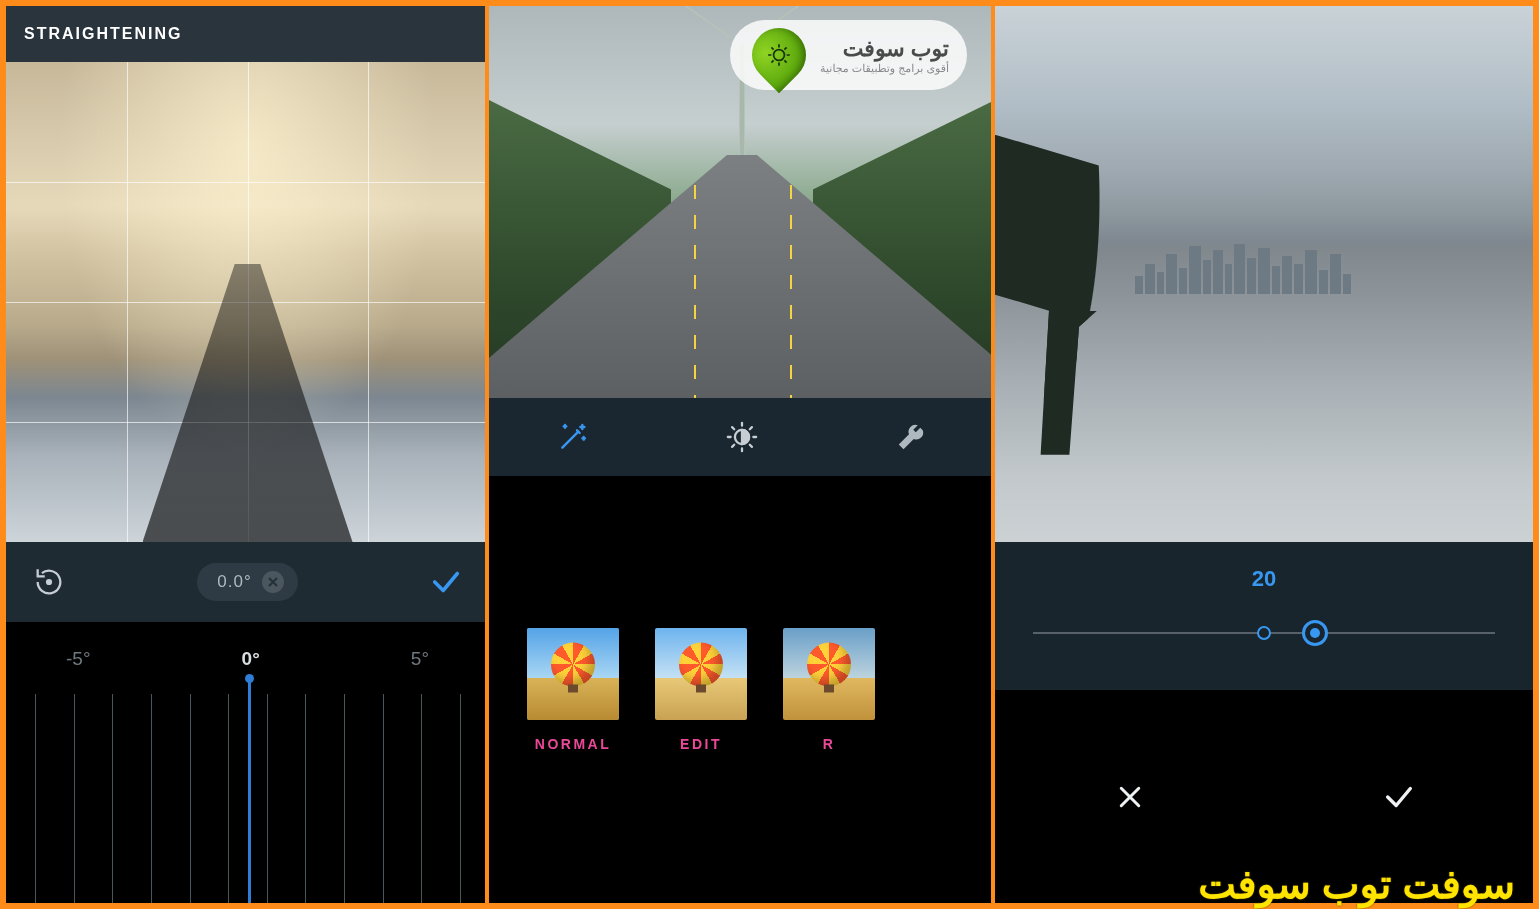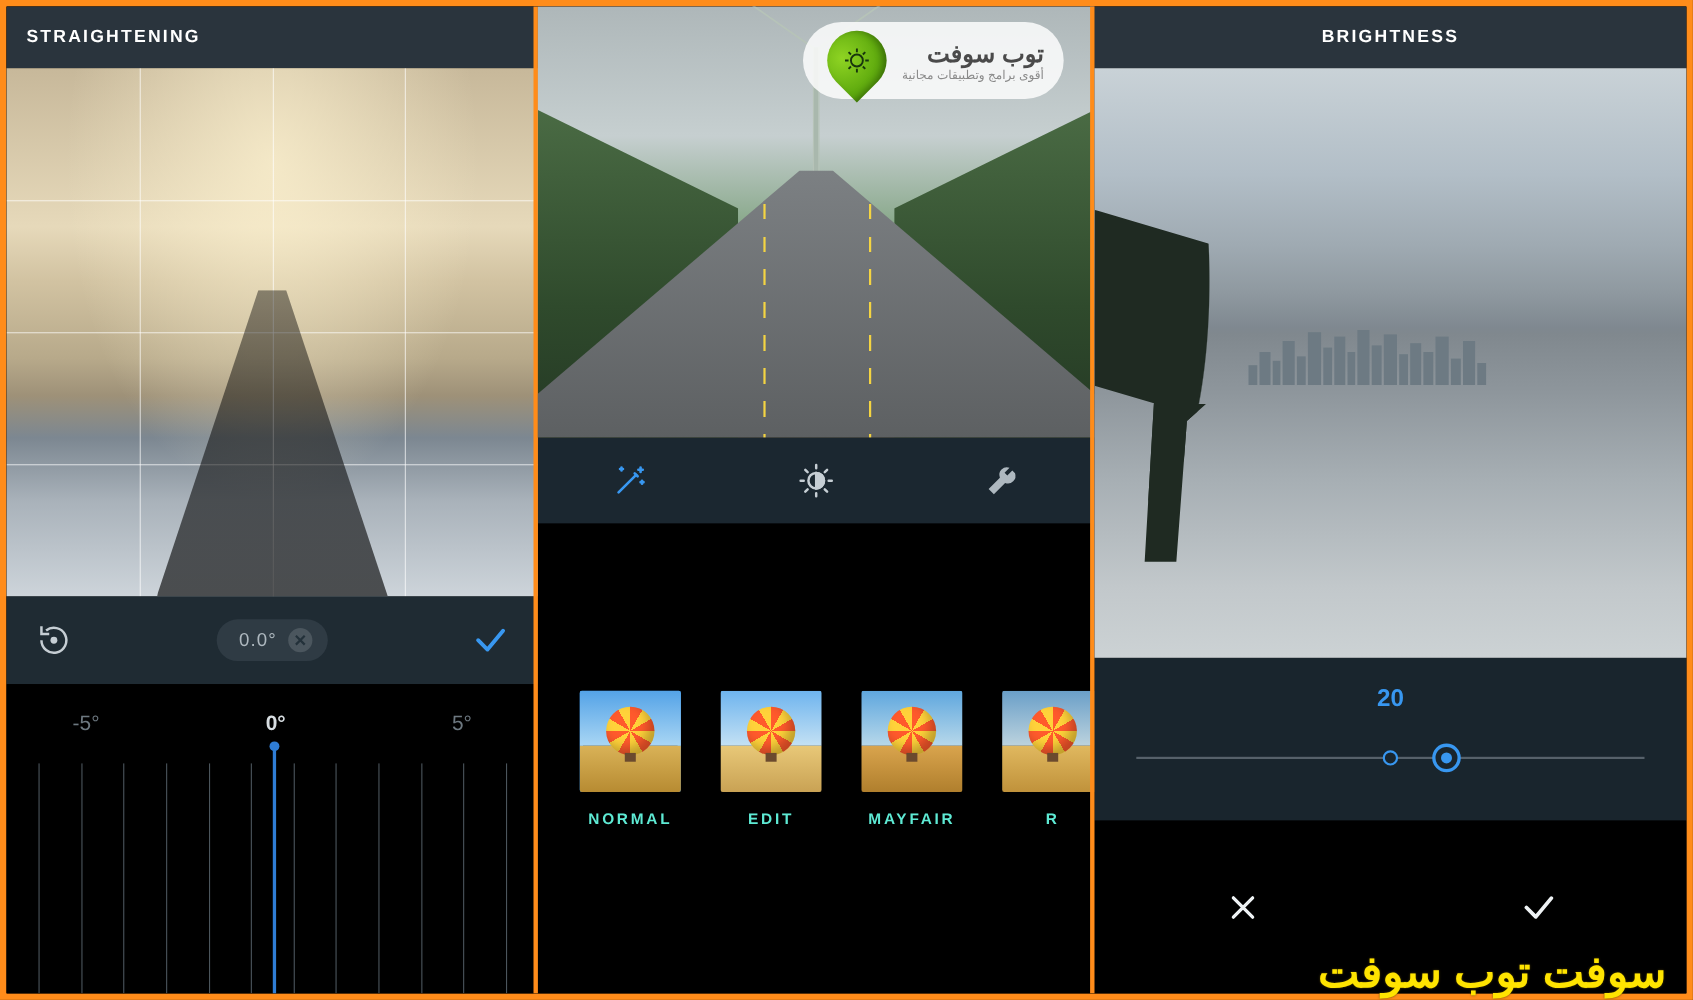--- a/index.html
+++ b/index.html
@@ -291,21 +291,21 @@
     background: repeating-conic-gradient(#ff5a2c 0 30deg, #ffd23a 30deg 60deg);
     box-shadow: inset -5px -6px 10px rgba(0,0,0,.25);
   }
   .balloon::after {
     content:""; position:absolute;
     left:50%; top:96%;
     transform:translateX(-50%);
     width:10px; height:8px;
     background:#6b4a2e;
   }
-  .filter-label { color:#5eead4; font-size:14px; letter-spacing:2.5px; font-weight:600; }
+  .filter-label { color:#ec4899; font-size:14px; letter-spacing:2.5px; font-weight:600; }
 
   
   .flt-normal  .sky   { background:linear-gradient(180deg,#54a3e7 0%, #a9d6f4 100%); }
   .flt-normal  .ground{ background:linear-gradient(180deg,#d9b257 0%, #b78b32 100%); }
   .flt-amaro   .sky   { background:linear-gradient(180deg,#6eb4ee 0%, #c4e1f4 100%); }
   .flt-amaro   .ground{ background:linear-gradient(180deg,#e8c878 0%, #c9a254 100%); }
   .flt-mayfair .sky   { background:linear-gradient(180deg,#5fa7de 0%, #b7d8ea 100%); }
   .flt-mayfair .ground{ background:linear-gradient(180deg,#d9a44d 0%, #b07f2d 100%); }
   .flt-rise    .sky   { background:linear-gradient(180deg,#6a9fc8 0%, #bcd3de 100%); }
   .flt-rise    .ground{ background:linear-gradient(180deg,#e0b85f 0%, #c0923b 100%); }
@@ -504,42 +504,31 @@
         </div>
         <div class="filter-item">
           <div class="thumb flt-amaro">
             <div class="sky"></div>
             <div class="ground"></div>
             <div class="balloon"></div>
           </div>
           <div class="filter-label">EDIT</div>
         </div>
         <div class="filter-item">
-          <div class="thumb flt-mayfair">
-            <div class="sky"></div>
-            <div class="ground"></div>
-            <div class="balloon"></div>
-          </div>
-          <div class="filter-label">MAYFAIR</div>
-        </div>
-        <div class="filter-item">
           <div class="thumb flt-rise">
             <div class="sky"></div>
             <div class="ground"></div>
             <div class="balloon"></div>
           </div>
           <div class="filter-label">R</div>
         </div>
       </div>
   </div>
 
   <div class="panel p3">
-    <div class="hdr" style="justify-content:center">
-      <span>BRIGHTNESS</span>
-    </div>
 
     <div class="photo skyline">
       <div class="tree-silh"></div>
       <div class="city">
         <span style="width:8px;height:18px"></span>
         <span style="width:10px;height:30px"></span>
         <span style="width:7px;height:22px"></span>
         <span style="width:11px;height:40px"></span>
         <span style="width:8px;height:26px"></span>
         <span style="width:12px;height:48px"></span>

